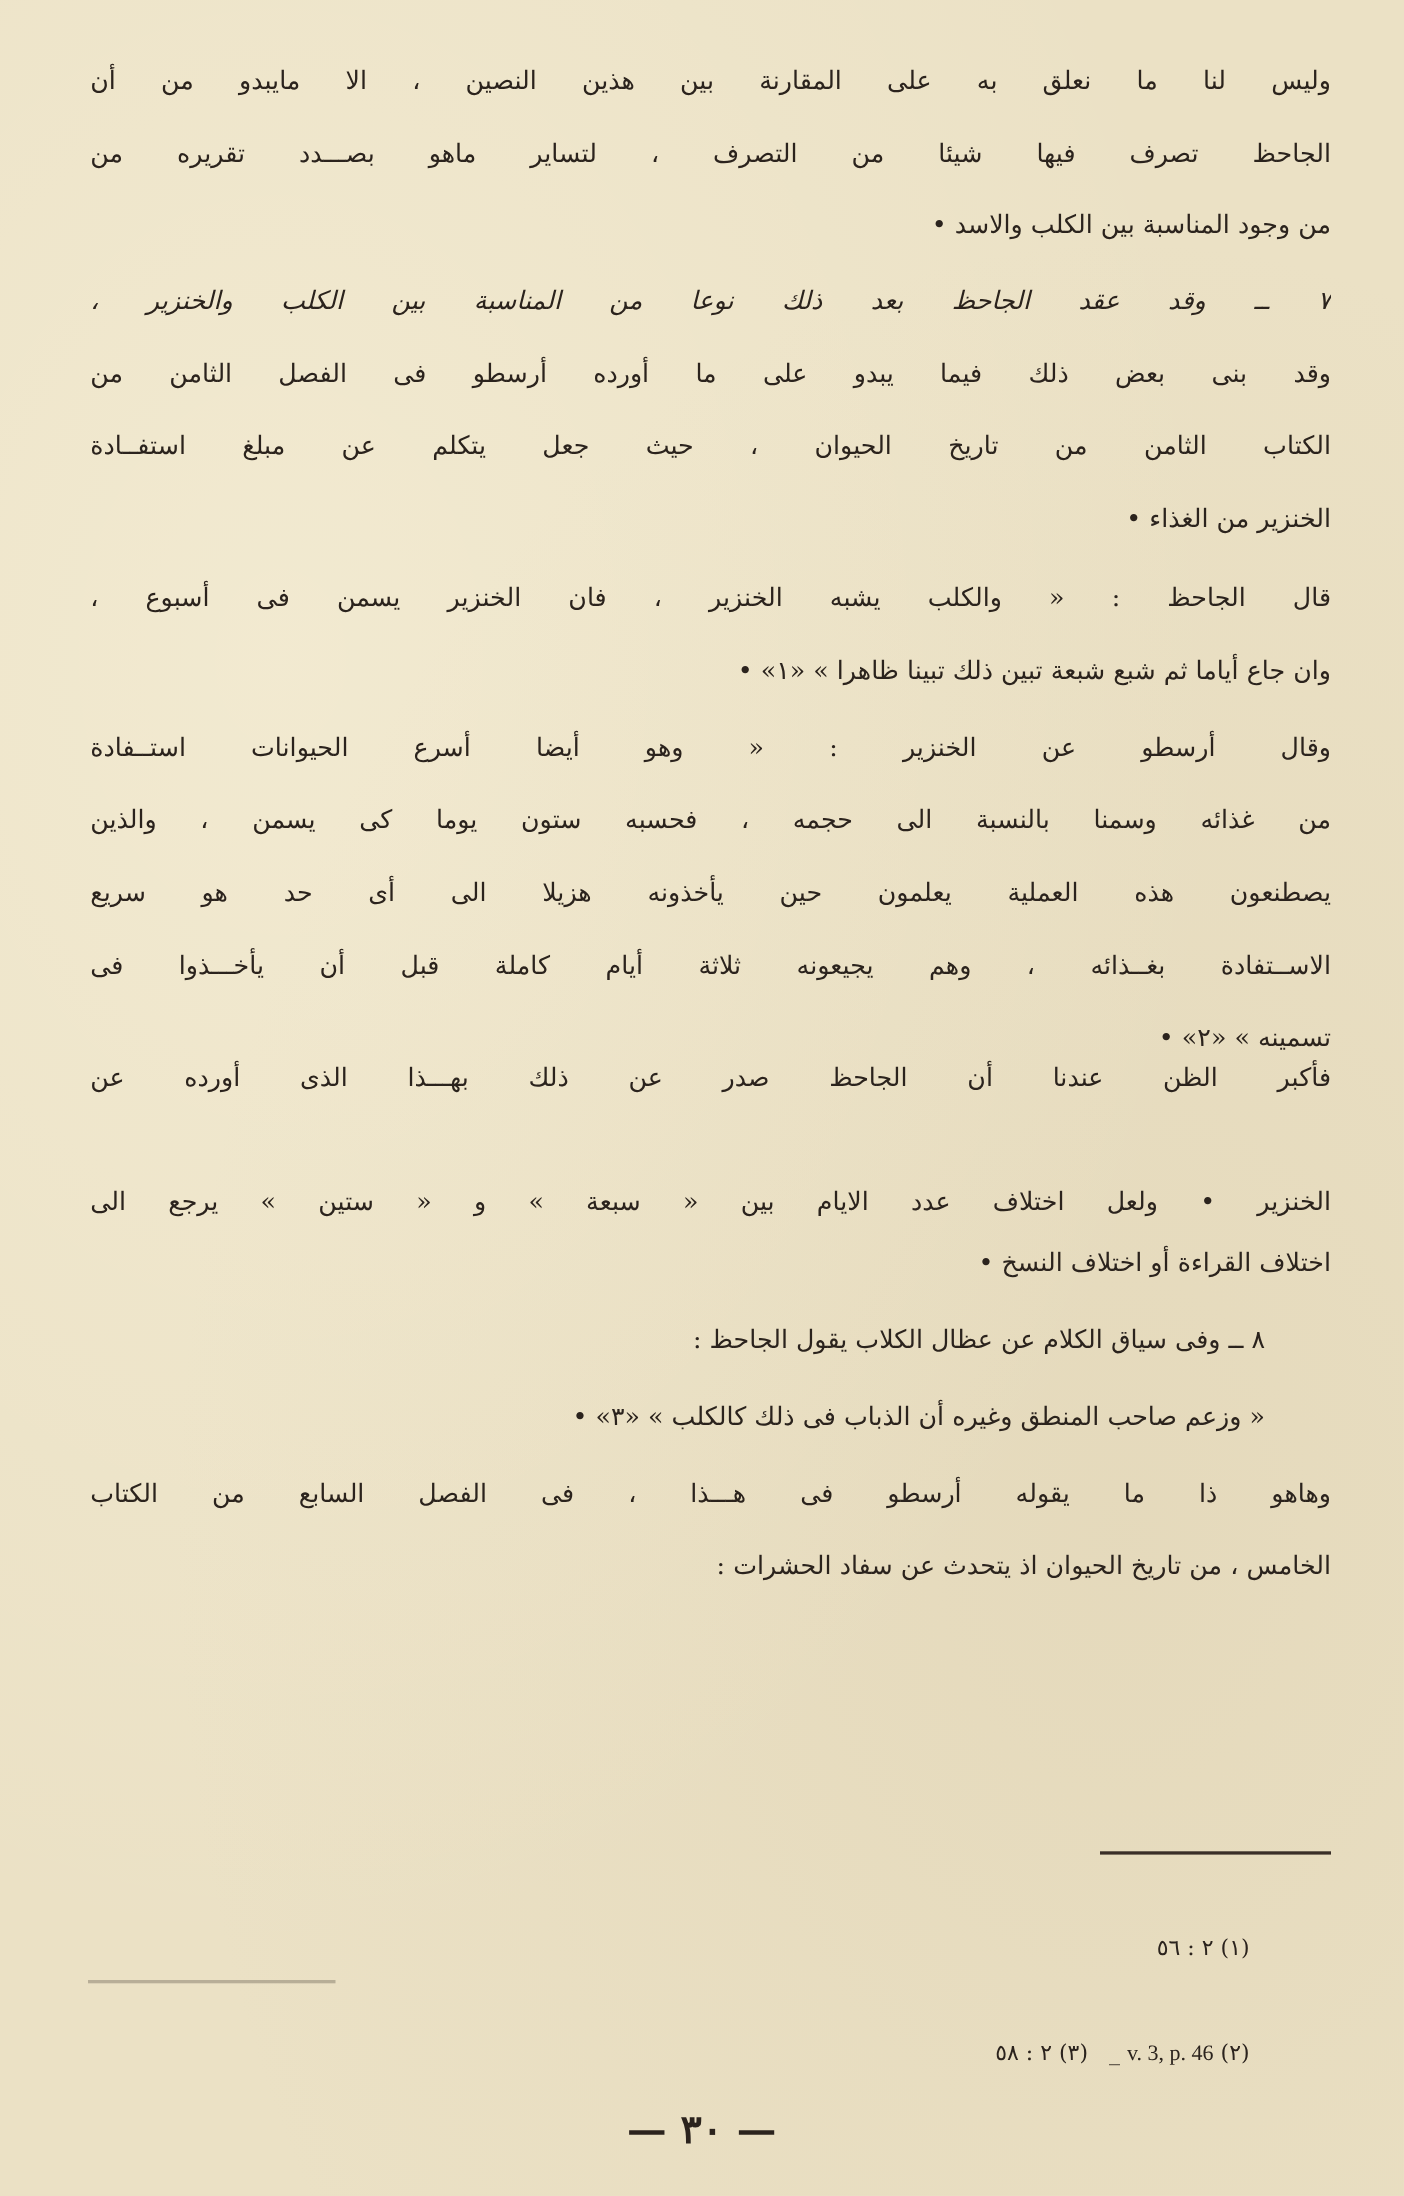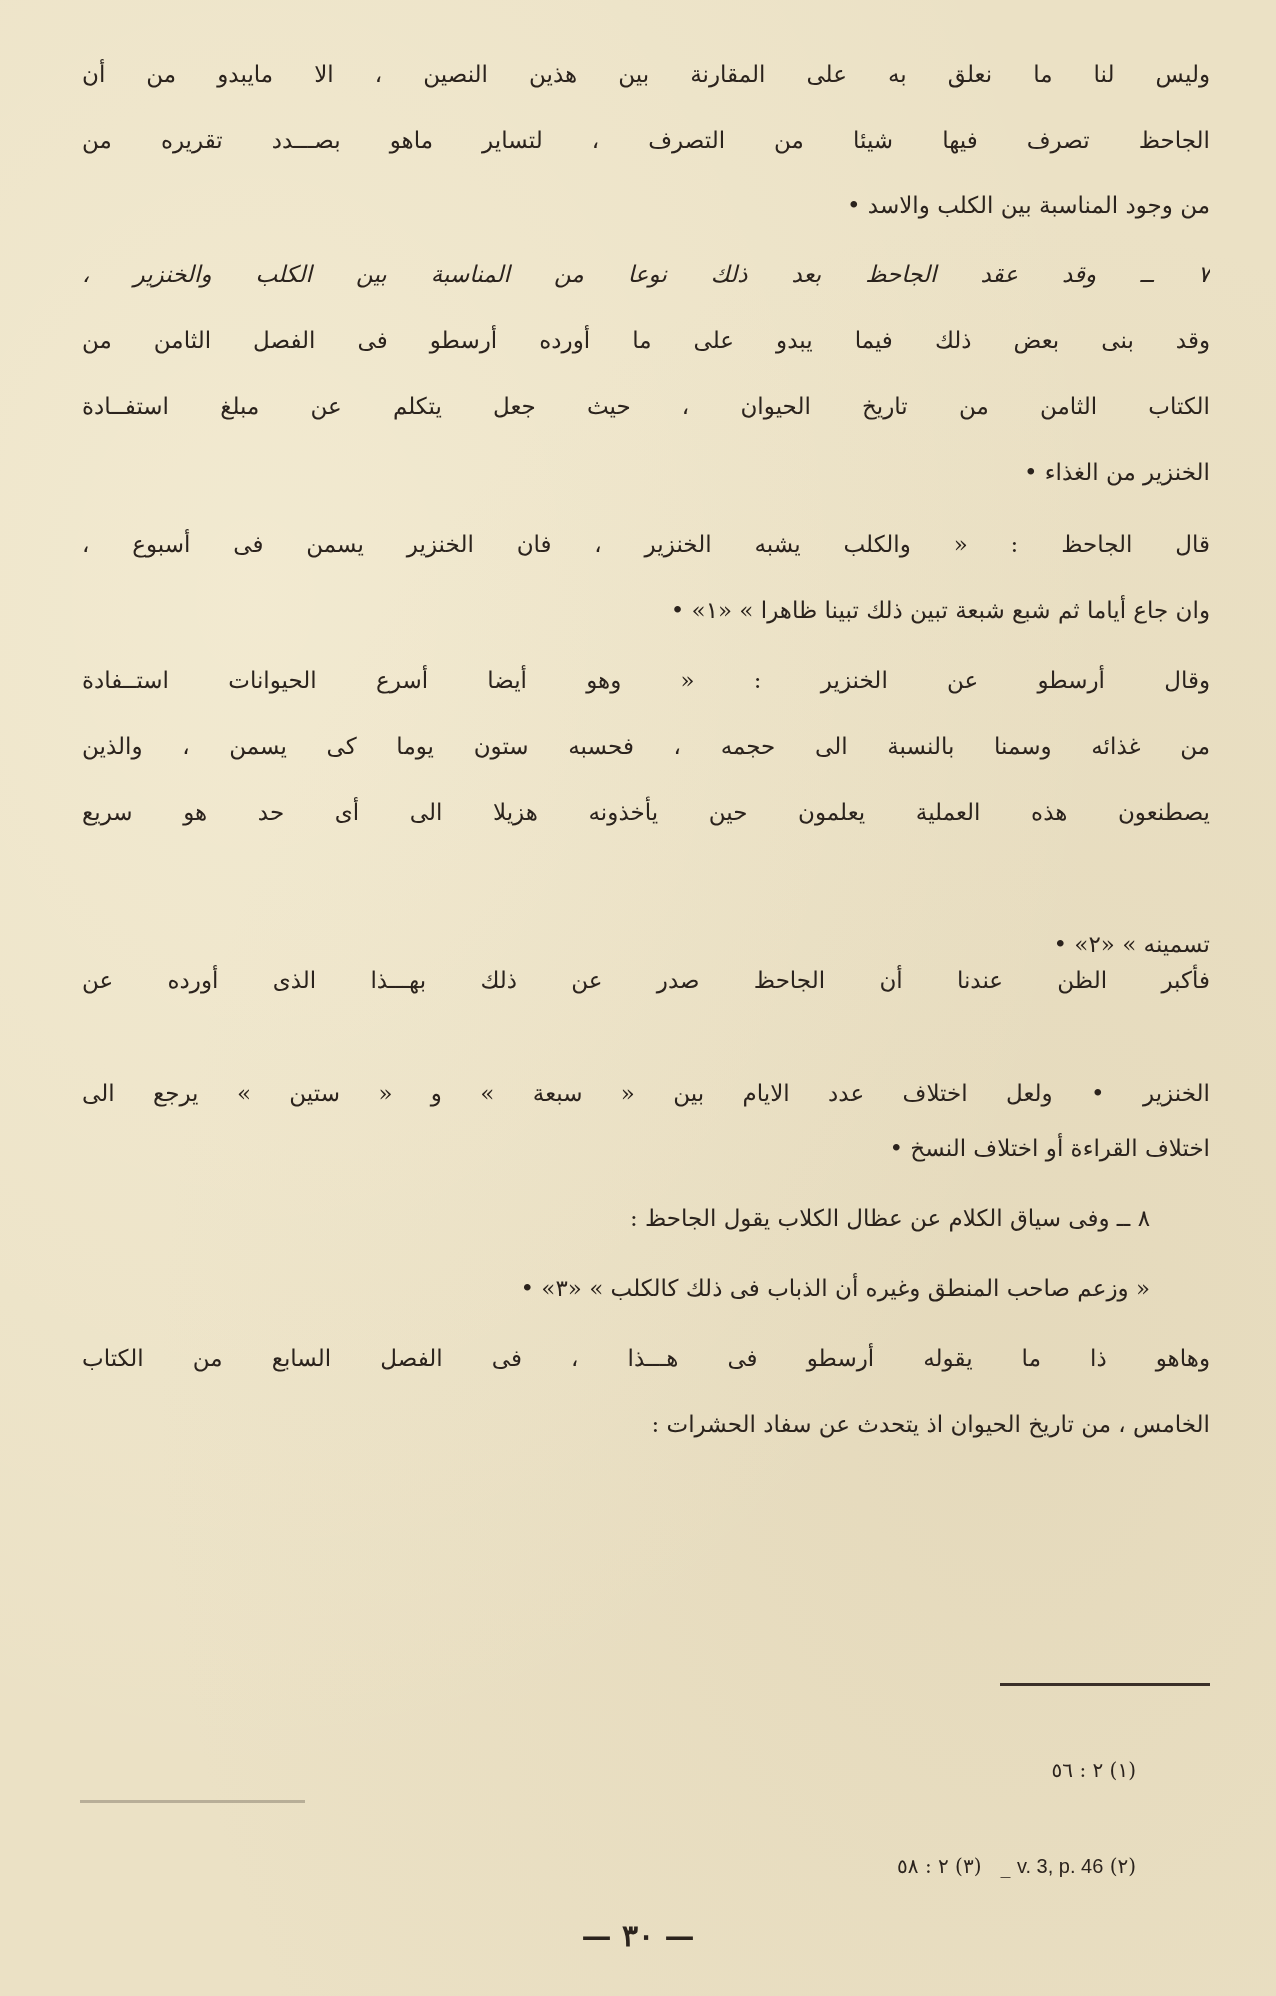--- a/index.html
+++ b/index.html
@@ -57,29 +57,29 @@
     direction: rtl;
     text-align: right;
     font-size: 20px;
     line-height: 36px;
     white-space: nowrap;
     font-family: "DejaVu Serif", "Liberation Serif", serif;
   }
   .footnote .latin {
     direction: ltr;
     unicode-bidi: embed;
-    font-family: Liberation Sans, sans-serif;
+    font-family: Liberation Serif, serif;
   }
   .page-number {
     position: absolute;
     left: 0;
     width: 1276px;
     top: 1918px;
     text-align: center;
-    font-size: 30px;
+    font-size: 36px;
     line-height: 36px;
     direction: rtl;
     font-weight: bold;
   }
 </style>
 </head>
 <body>
 
 <div class="page">
 
@@ -91,20 +91,21 @@
   <div class="line" style="top:318px;">وقد بنى بعض ذلك فيما يبدو على ما أورده أرسطو فى الفصل الثامن من</div>
   <div class="line" style="top:384px;">الكتاب الثامن من تاريخ الحيوان ، حيث جعل يتكلم عن مبلغ استفــادة</div>
   <div class="line last" style="top:450px;">الخنزير من الغذاء •</div>
 
   <div class="line" style="top:522px;">قال الجاحظ : « والكلب يشبه الخنزير ، فان الخنزير يسمن فى أسبوع ،</div>
   <div class="line last" style="top:588px;">وان جاع أياما ثم شبع شبعة تبين ذلك تبينا ظاهرا » «١» •</div>
 
   <div class="line" style="top:658px;">وقال أرسطو عن الخنزير : « وهو أيضا أسرع الحيوانات استــفادة</div>
   <div class="line" style="top:724px;">من غذائه وسمنا بالنسبة الى حجمه ، فحسبه ستون يوما كى يسمن ، والذين</div>
   <div class="line" style="top:790px;">يصطنعون هذه العملية يعلمون حين يأخذونه هزيلا الى أى حد هو سريع</div>
+  <div class="line" style="top:856px;">الاســتفادة بغــذائه ، وهم يجيعونه ثلاثة أيام كاملة قبل أن يأخـــذوا فى</div>
   <div class="line last" style="top:922px;">تسمينه » «٢» •</div>
 
   <div class="line" style="top:958px;">فأكبر الظن عندنا أن الجاحظ صدر عن ذلك بهـــذا الذى أورده عن</div>
   <div class="line" style="top:1060px;margin-top:11px;">الخنزير • ولعل اختلاف عدد الايام بين « سبعة » و « ستين » يرجع الى</div>
   <div class="line last" style="top:1126px;">اختلاف القراءة أو اختلاف النسخ •</div>
 
   <div class="line last indent" style="top:1196px;">٨ ــ وفى سياق الكلام عن عظال الكلاب يقول الجاحظ :</div>
 
   <div class="line last indent" style="top:1266px;">« وزعم صاحب المنطق وغيره أن الذباب فى ذلك كالكلب » «٣» •</div>
 

